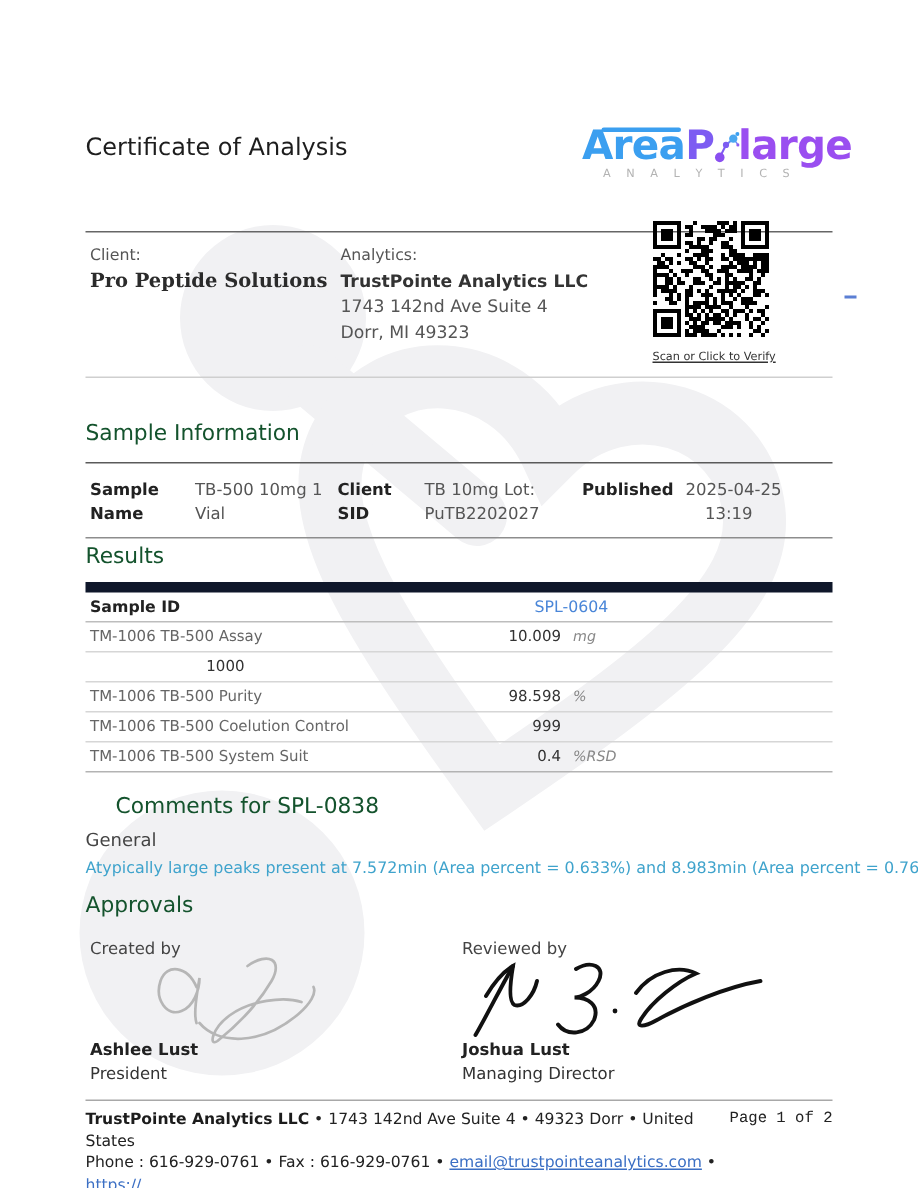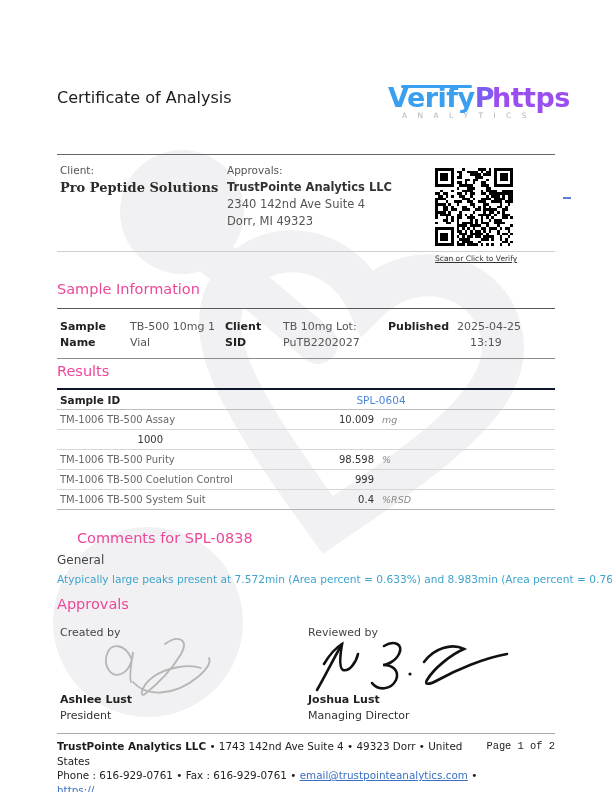--- a/index.html
+++ b/index.html
@@ -23,37 +23,37 @@
 
   .rule{position:absolute;left:57px;width:498px;height:0;border-top:1px solid #666;}
   .rule.light{border-top-color:#cfcfcf;}
   .rule.mid{border-top-color:#a8a8a8;}
 
   .small-label{font-size:10.5px;color:#555;}
   .client-name{font-family:"DejaVu Serif","Liberation Serif",serif;font-weight:bold;font-size:13px;color:#2b2b2b;margin-top:4px;}
   .lab-name{font-size:11.5px;font-weight:bold;color:#333;margin-top:4px;}
   .lab-addr{font-size:11.5px;color:#555;margin-top:3px;}
 
-  .qr-wrap{left:435px;top:168px;width:78px;text-align:center;cursor:pointer;}
+  .qr-wrap{left:435px;top:147px;width:78px;text-align:center;cursor:pointer;}
   .qr-caption{font-size:7.5px;color:#333;text-decoration:underline;margin-top:4px;white-space:nowrap;}
   .blue-dash{left:563px;top:197px;width:8px;height:2px;background:#5b7fd4;}
 
-  .section-h{font-size:14.5px;color:#ec4899;}
+  .section-h{font-size:14.5px;color:#14532d;}
 
   
   .si-table{left:57px;top:308px;width:498px;border-top:1px solid #5a5a5a;border-bottom:1px solid #8d8d8d;
             padding:5px 0 6px 0;font-size:11px;line-height:16px;}
   .si-col{position:absolute;top:5px;}
   .si-bold{font-weight:bold;color:#222;}
   .si-val{color:#555;}
 
   
   .res-table{left:57px;top:388px;width:498px;font-size:10px;}
   .res-row{display:flex;align-items:center;height:19px;border-bottom:1px solid #d6d6d6;}
-  .res-row.header{border-bottom:1px solid #bdbdbd;border-top:2px solid #0f172a;font-size:10.5px;}
+  .res-row.header{border-bottom:1px solid #bdbdbd;border-top:7px solid #0f172a;font-size:10.5px;}
   .res-row.last{border-bottom:1px solid #b3b3b3;}
   .res-label{width:208px;color:#666;padding-left:3px;}
   .res-label.hdr{font-weight:bold;color:#222;}
   .res-val{width:106px;text-align:right;color:#333;}
   .res-unit{width:120px;text-align:left;padding-left:8px;font-style:italic;color:#888;font-size:9.5px;}
   .res-link{width:226px;text-align:center;color:#4a86d8;cursor:pointer;}
 
   .general-h{font-size:12px;color:#444;}
   .comment-text{font-size:10.6px;white-space:nowrap;}
 
@@ -79,48 +79,48 @@
     <line x1="206" y1="250" x2="318" y2="344" stroke="#f1f1f3" stroke-width="40" stroke-linecap="round"></line>
     <path d="M350,300 C310,243 228,253 210,315 C194,370 252,432 350,527 C448,432 506,370 490,315 C472,253 390,243 350,300 Z" fill="none" stroke="#f1f1f3" stroke-width="42" transform="rotate(10 350 400)"></path>
   </svg>
 
   <div class="content">
 
     <div class="abs doc-title">Certificate of Analysis</div>
 
     <div class="abs logo">
       <div class="logo-line">
-        <span class="logo-trust">Verify</span>
+        <span class="logo-trust">Area</span>
           <span class="logo-p">P</span>
           <svg class="logo-mol" viewBox="0 0 26 30">
           <line x1="7" y1="25" x2="13" y2="13" stroke="#7d5cf2" stroke-width="2"></line>
           <line x1="13" y1="13" x2="20" y2="7" stroke="#6b8cf2" stroke-width="2"></line>
           <line x1="20" y1="7" x2="24" y2="12" stroke="#6b8cf2" stroke-width="1.5"></line>
           <circle cx="7" cy="25" r="4.6" fill="#8a4ff0"></circle>
           <circle cx="13" cy="13" r="3" fill="#7d5cf2"></circle>
           <circle cx="20" cy="7" r="4" fill="#4aa8f0"></circle>
           <circle cx="24" cy="2.5" r="2" fill="#3b9ff0"></circle>
           <circle cx="24.5" cy="13" r="1.6" fill="#8a5cf2"></circle>
         </svg>
-          <span class="logo-inte">https</span>
+          <span class="logo-inte">large</span>
       </div>
       <div class="logo-sub">A N A L Y T I C S</div>
     </div>
 
     <div class="rule" style="top:154px;"></div>
 
     <div class="abs" style="left:60px;top:164px;">
       <div class="small-label">Client:</div>
       <div class="client-name">Pro Peptide Solutions</div>
     </div>
 
     <div class="abs" style="left:227px;top:164px;">
-      <div class="small-label">Approvals:</div>
+      <div class="small-label">Analytics:</div>
       <div class="lab-name">TrustPointe Analytics LLC</div>
-      <div class="lab-addr">2340 142nd Ave Suite 4</div>
+      <div class="lab-addr">1743 142nd Ave Suite 4</div>
       <div class="lab-addr">Dorr, MI 49323</div>
     </div>
 
     <div class="abs qr-wrap">
       <svg id="qr" width="78" height="78" viewBox="0 0 29 29" shape-rendering="crispEdges">
           <g fill="#000">
             <rect x="10" y="0" width="1" height="1"></rect>
             <rect x="16" y="0" width="1" height="1"></rect>
             <rect x="17" y="0" width="1" height="1"></rect>
             <rect x="18" y="0" width="1" height="1"></rect>

